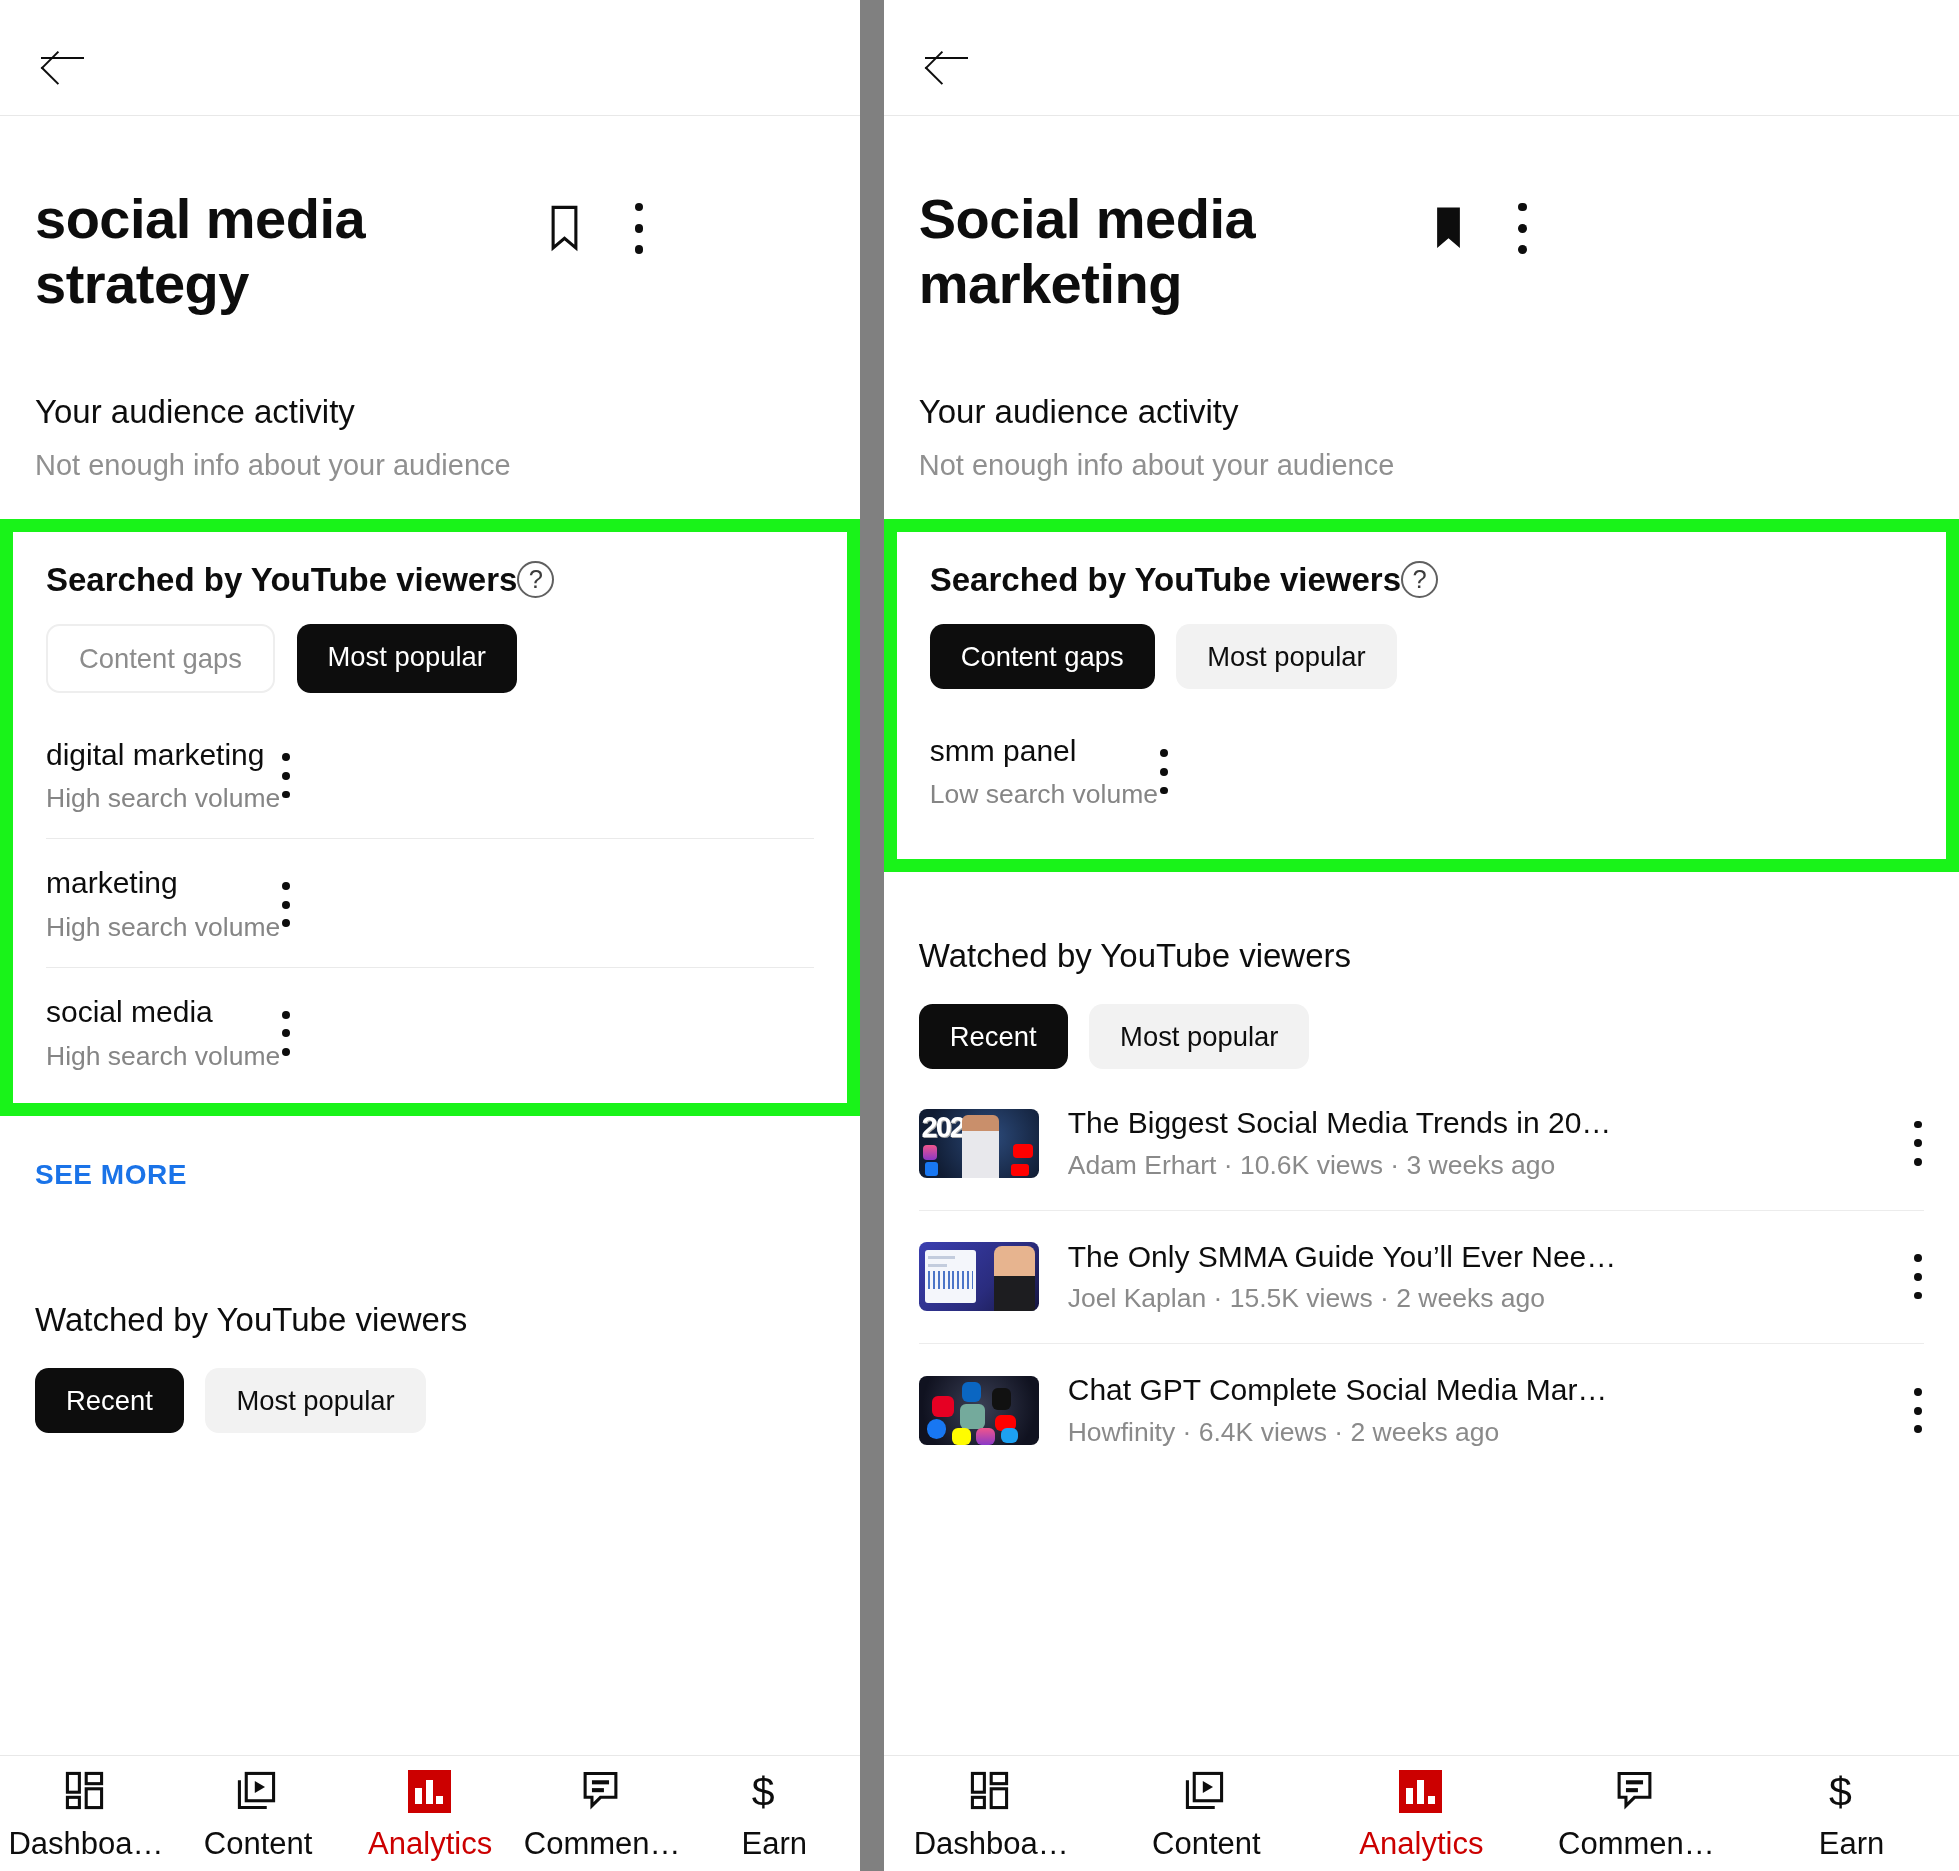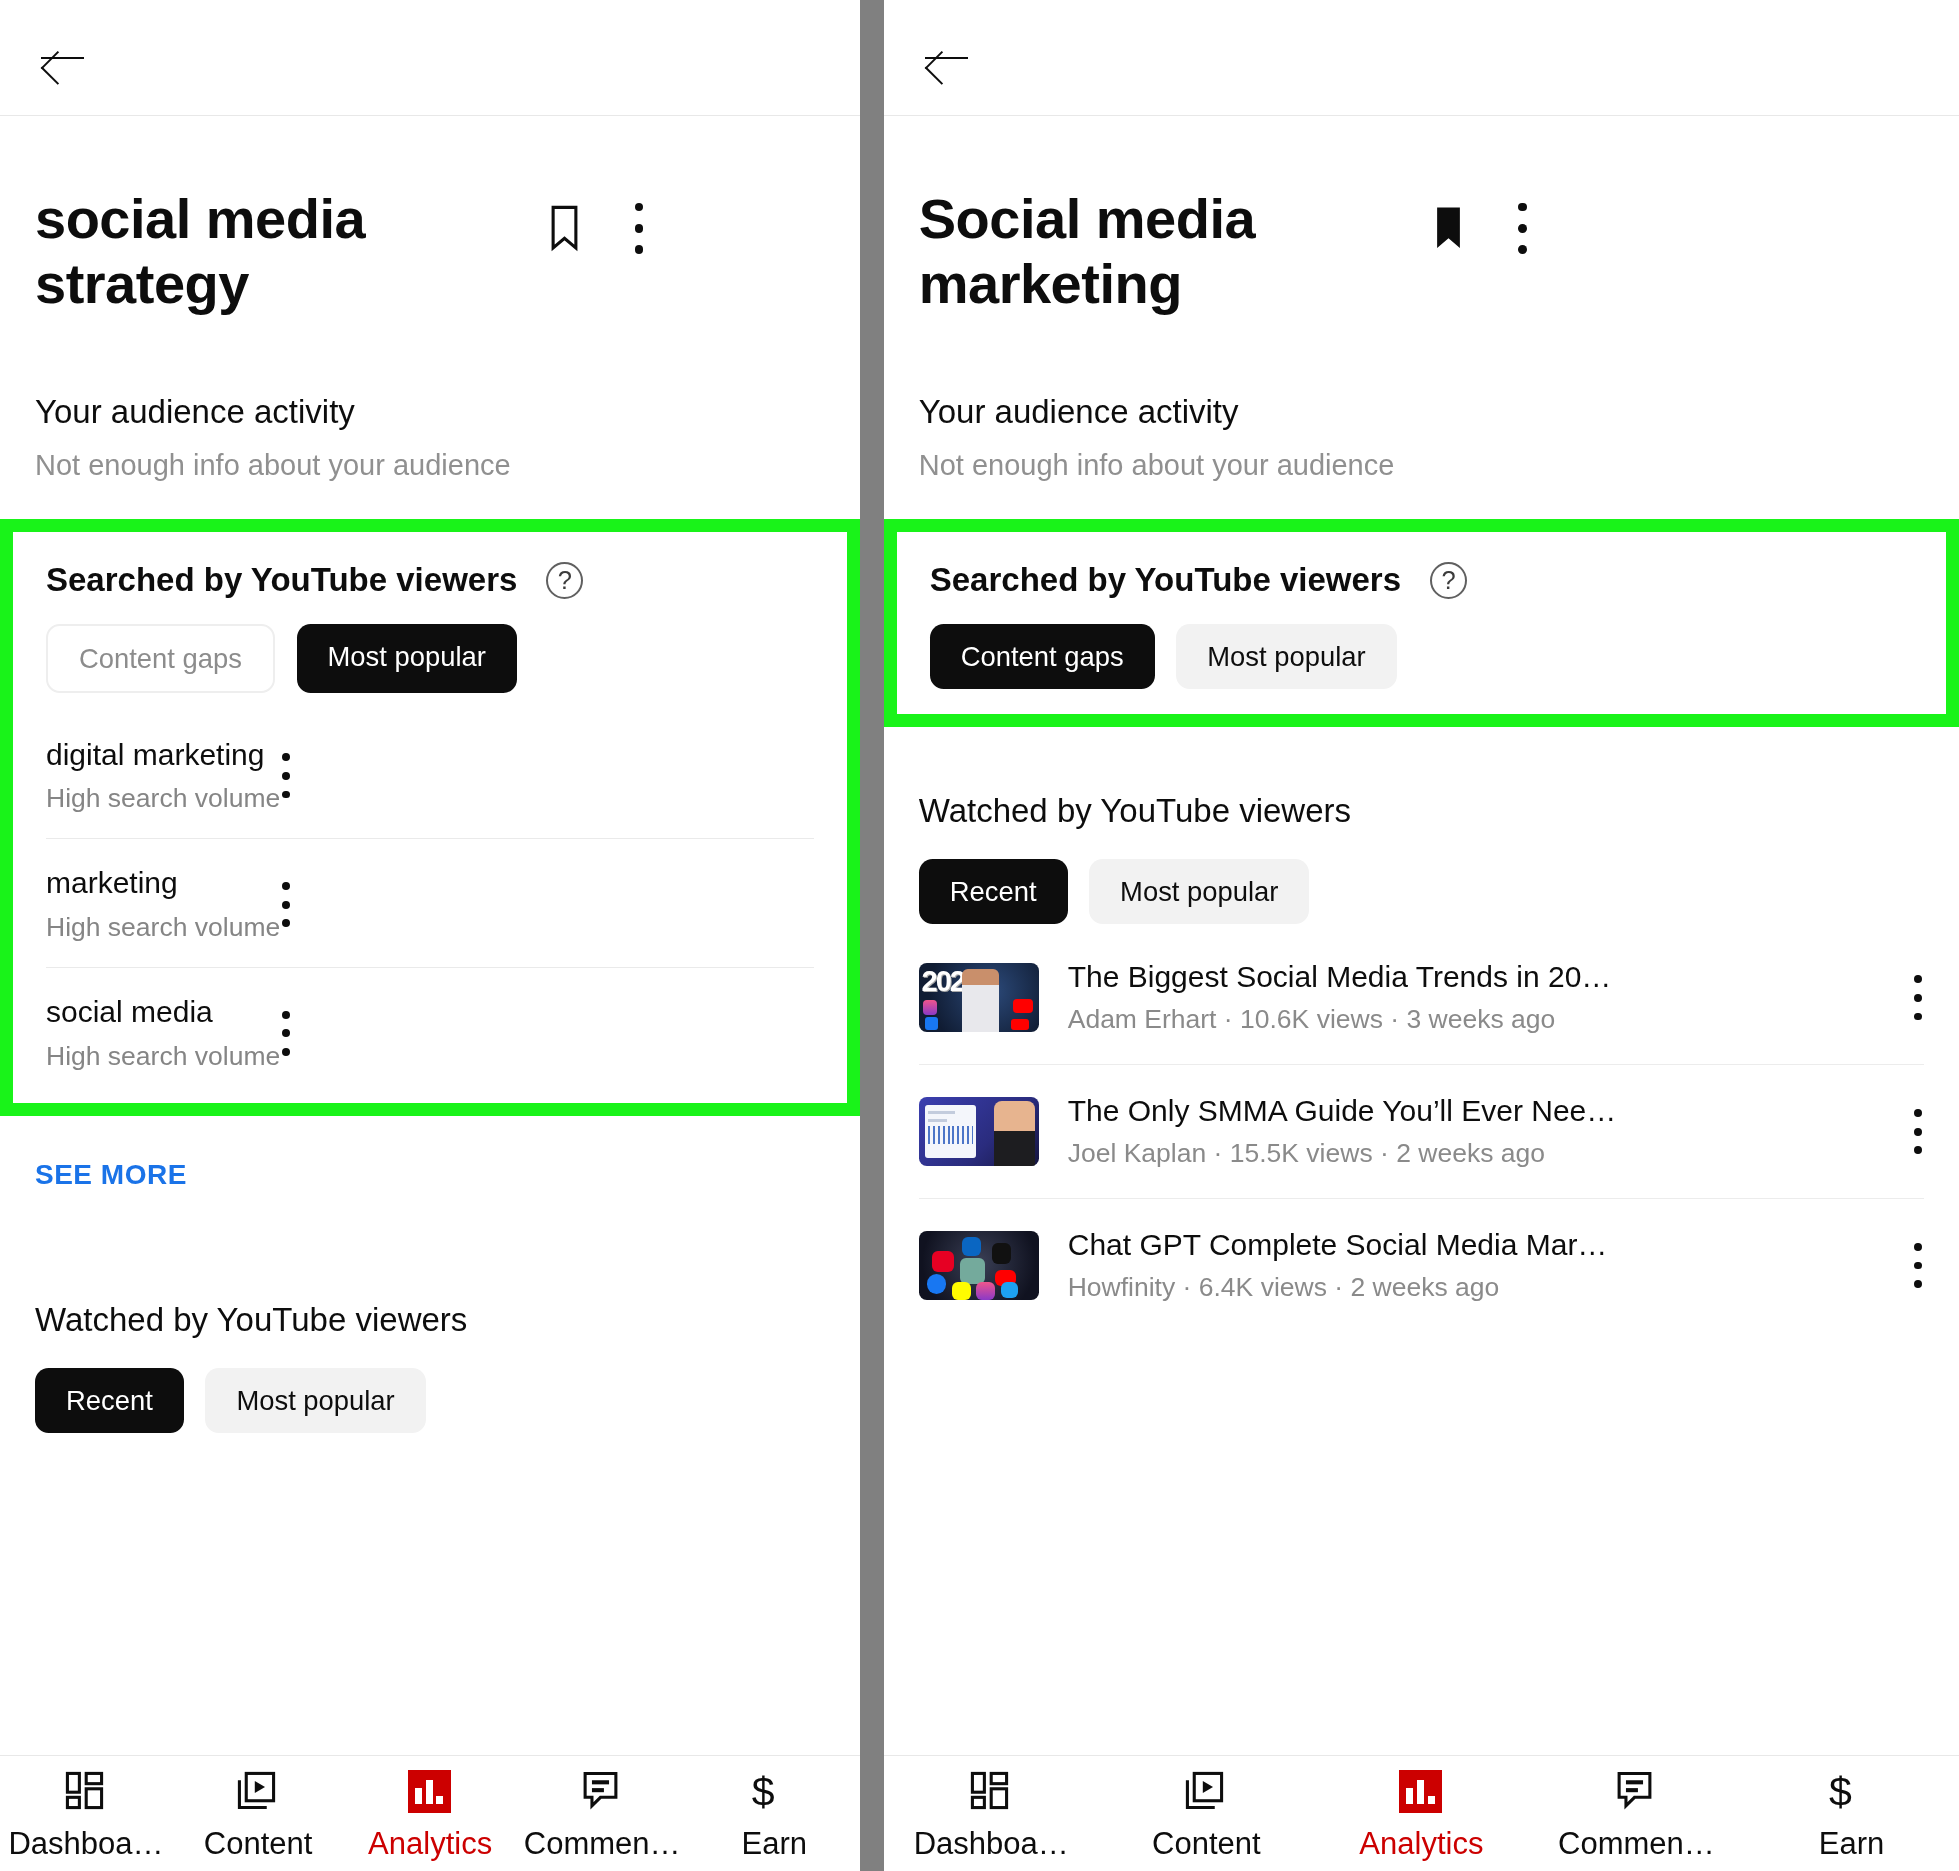--- a/index.html
+++ b/index.html
@@ -50,21 +50,21 @@
   
   .secblock { padding: 0 35px; }
   .sechead { font-size: 33px; font-weight: normal; color: #0d0d0d; }
   .subtext { font-size: 29px; color: #909090; margin-top: 17.6px; }
 
   
   .hl { border: 13.7px solid #19F319; margin-top: 37px; }
   .hl-inner { background: #fff; padding: 29px 33px 7.8px 33px; }
 
   
-  .cardhead { display: flex; align-items: flex-end; gap: 29px; }
+  .cardhead { display: flex; align-items: flex-start; }
   .cardhead h3 { font-size: 33px; font-weight: bold; color: #0d0d0d; }
   .help {
     width: 37px; height: 37px; border: 2.5px solid #606060; border-radius: 50%;
     display: flex; align-items: center; justify-content: center;
     font-size: 25.5px; color: #3c3c3c; cursor: pointer; flex: 0 0 37px;
   }
 
   
   .chips { display: flex; gap: 21.6px; margin-top: 25.5px; }
   .chip {
@@ -343,20 +343,33 @@
         <div class="cardhead">
           <h3>Searched by YouTube viewers</h3>
           <span class="help">?</span>
         </div>
 
         <div class="chips">
           <span class="chip active">Content gaps</span>
           <span class="chip grey">Most popular</span>
         </div>
 
+        <div class="kwlist">
+          <div class="kwrow">
+            <div>
+              <div class="kwname">smm panel</div>
+              <div class="kwvol">Low search volume</div>
+            </div>
+            <span class="kebab sm">
+                <i></i>
+                <i></i>
+                <i></i>
+              </span>
+          </div>
+        </div>
       </div>
     </div>
 
     <div class="watched" style="padding-top:65px">
       <div class="sechead">Watched by YouTube viewers</div>
       <div class="chips" style="margin-top:29px">
         <span class="chip active">Recent</span>
         <span class="chip grey">Most popular</span>
       </div>
 

